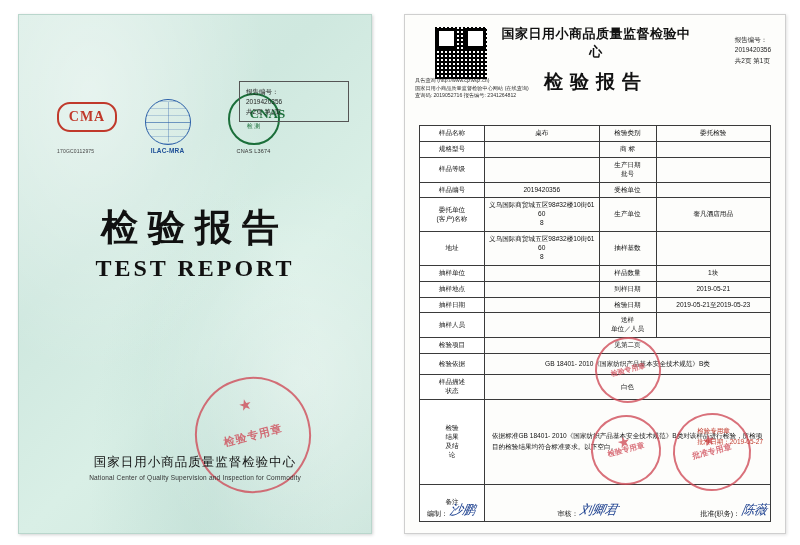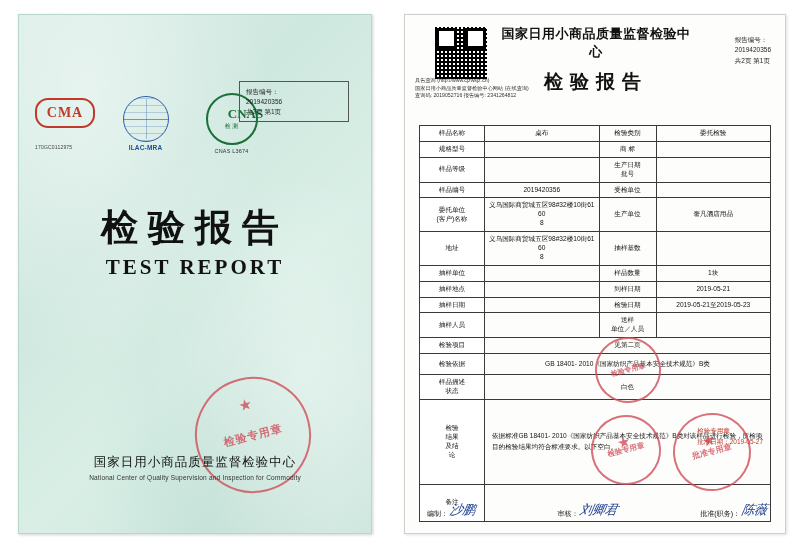--- a/index.html
+++ b/index.html
@@ -21,21 +21,21 @@
   .cover:after{
     content:"";position:absolute;inset:0;
     background:
       radial-gradient(ellipse at 20% 15%, rgba(255,255,255,.45) 0%, rgba(255,255,255,0) 45%),
       radial-gradient(ellipse at 80% 70%, rgba(255,255,255,.35) 0%, rgba(255,255,255,0) 40%),
       radial-gradient(ellipse at 55% 92%, rgba(180,215,205,.45) 0%, rgba(255,255,255,0) 45%);
     pointer-events:none;
   }
   .cover-inner{position:relative;z-index:2;width:100%;height:100%;}
 
-  .logos{position:absolute;left:16px;top:78px;width:230px;display:flex;align-items:center;gap:22px;}
+  .logos{position:absolute;left:38px;top:78px;width:230px;display:flex;align-items:flex-end;gap:22px;}
   .logo-cma{width:58px;}
   .cma-badge{
     width:56px;height:26px;border:2px solid #c0392b;border-radius:13px;
     color:#c0392b;font-weight:bold;font-size:14px;letter-spacing:1px;
     display:flex;align-items:center;justify-content:center;font-family:"Liberation Serif",serif;
   }
   .cma-no{font-size:5px;color:#444;margin-top:16px;letter-spacing:.2px;white-space:nowrap;}
   .logo-ilac{width:62px;text-align:center;}
   .ilac-circle{
     width:44px;height:44px;border-radius:50%;border:1.6px solid #2a5fa8;margin:0 auto;
@@ -65,21 +65,21 @@
   }
 
   .cover-title{
     position:absolute;left:0;right:0;top:188px;text-align:center;
     font-family:"Liberation Serif",serif;font-weight:bold;
     font-size:37px;letter-spacing:10px;color:#111;
   }
   .cover-title-en{
     position:absolute;left:0;right:0;top:240px;text-align:center;
     font-family:"Liberation Serif",serif;font-weight:bold;
-    font-size:21px;letter-spacing:3px;color:#111;
+    font-size:24px;letter-spacing:3px;color:#111;
   }
 
   .cover-foot{
     position:absolute;left:0;right:0;bottom:52px;text-align:center;
   }
   .cover-foot .cn{font-family:"Liberation Serif",serif;font-size:12.5px;letter-spacing:1px;color:#111;}
   .cover-foot .en{font-size:6.5px;color:#333;margin-top:3px;letter-spacing:.2px;}
 
   
   .seal{

